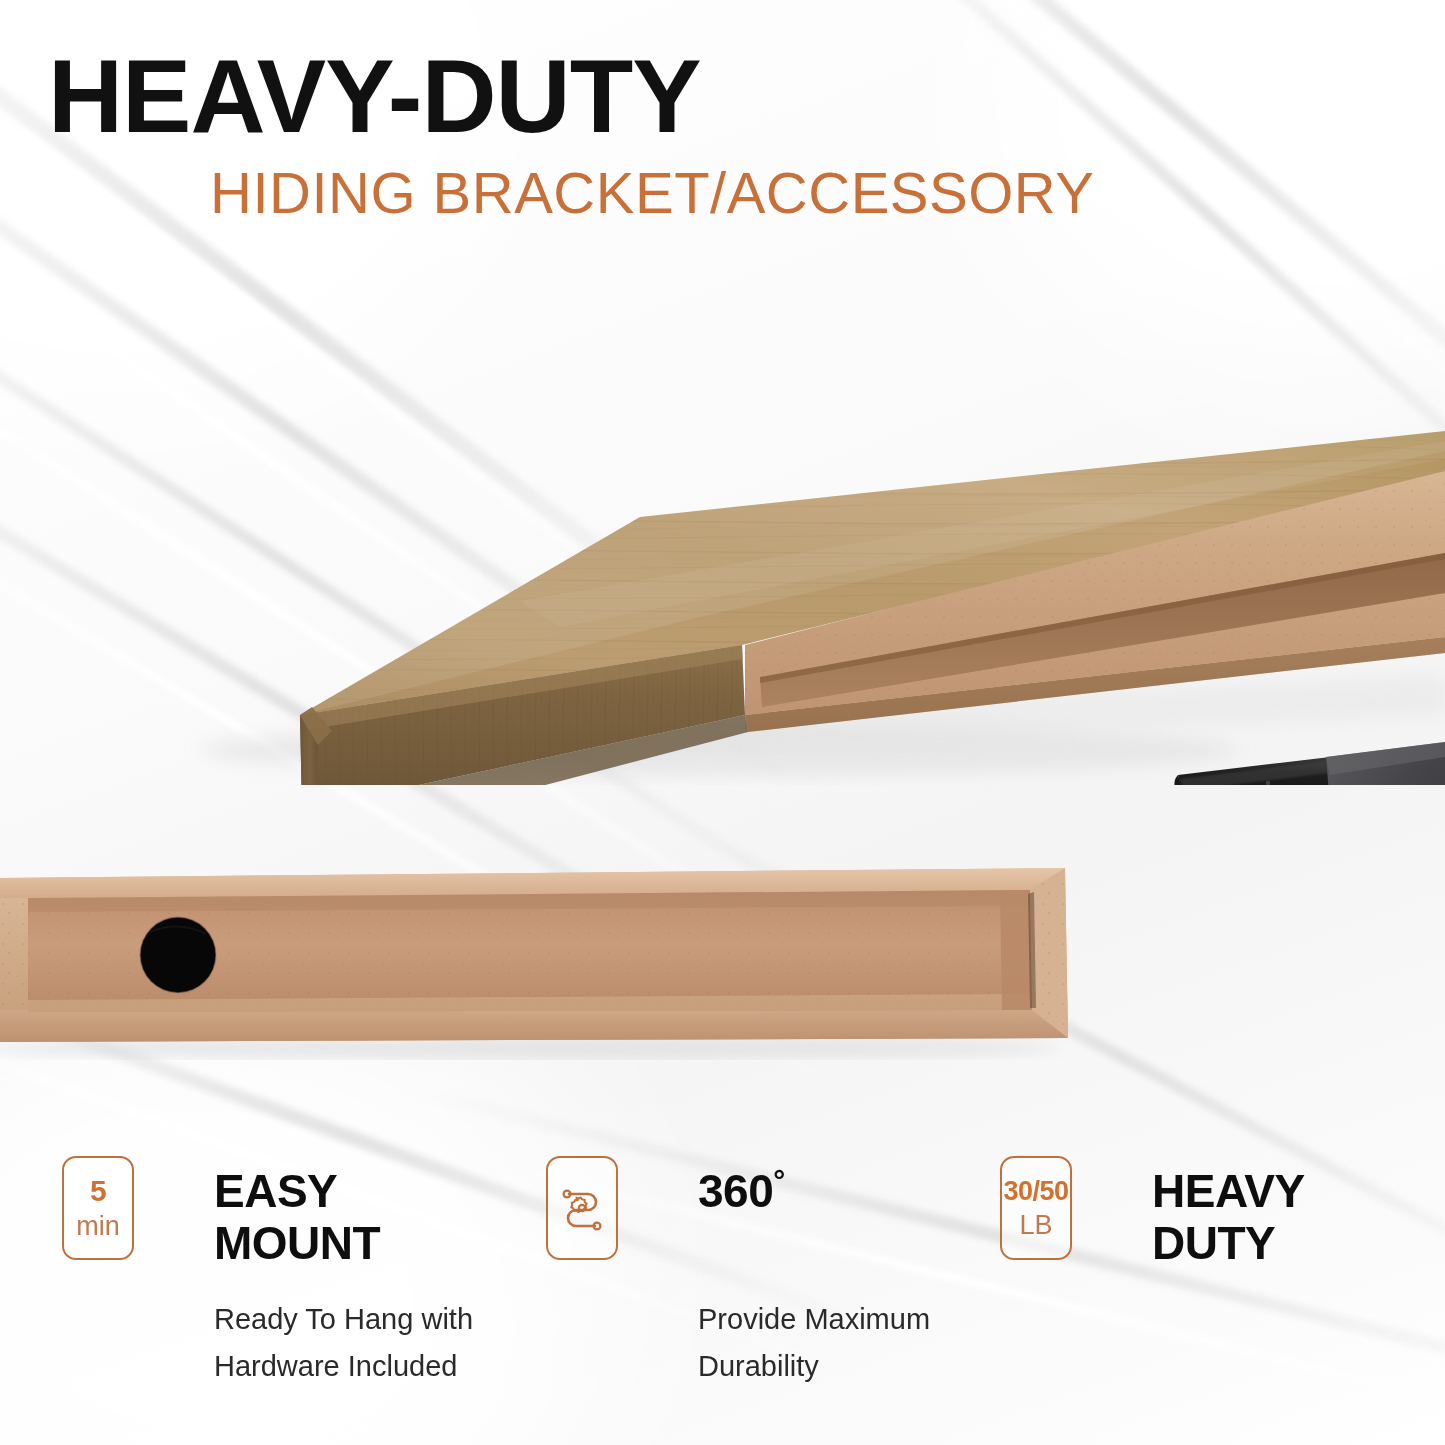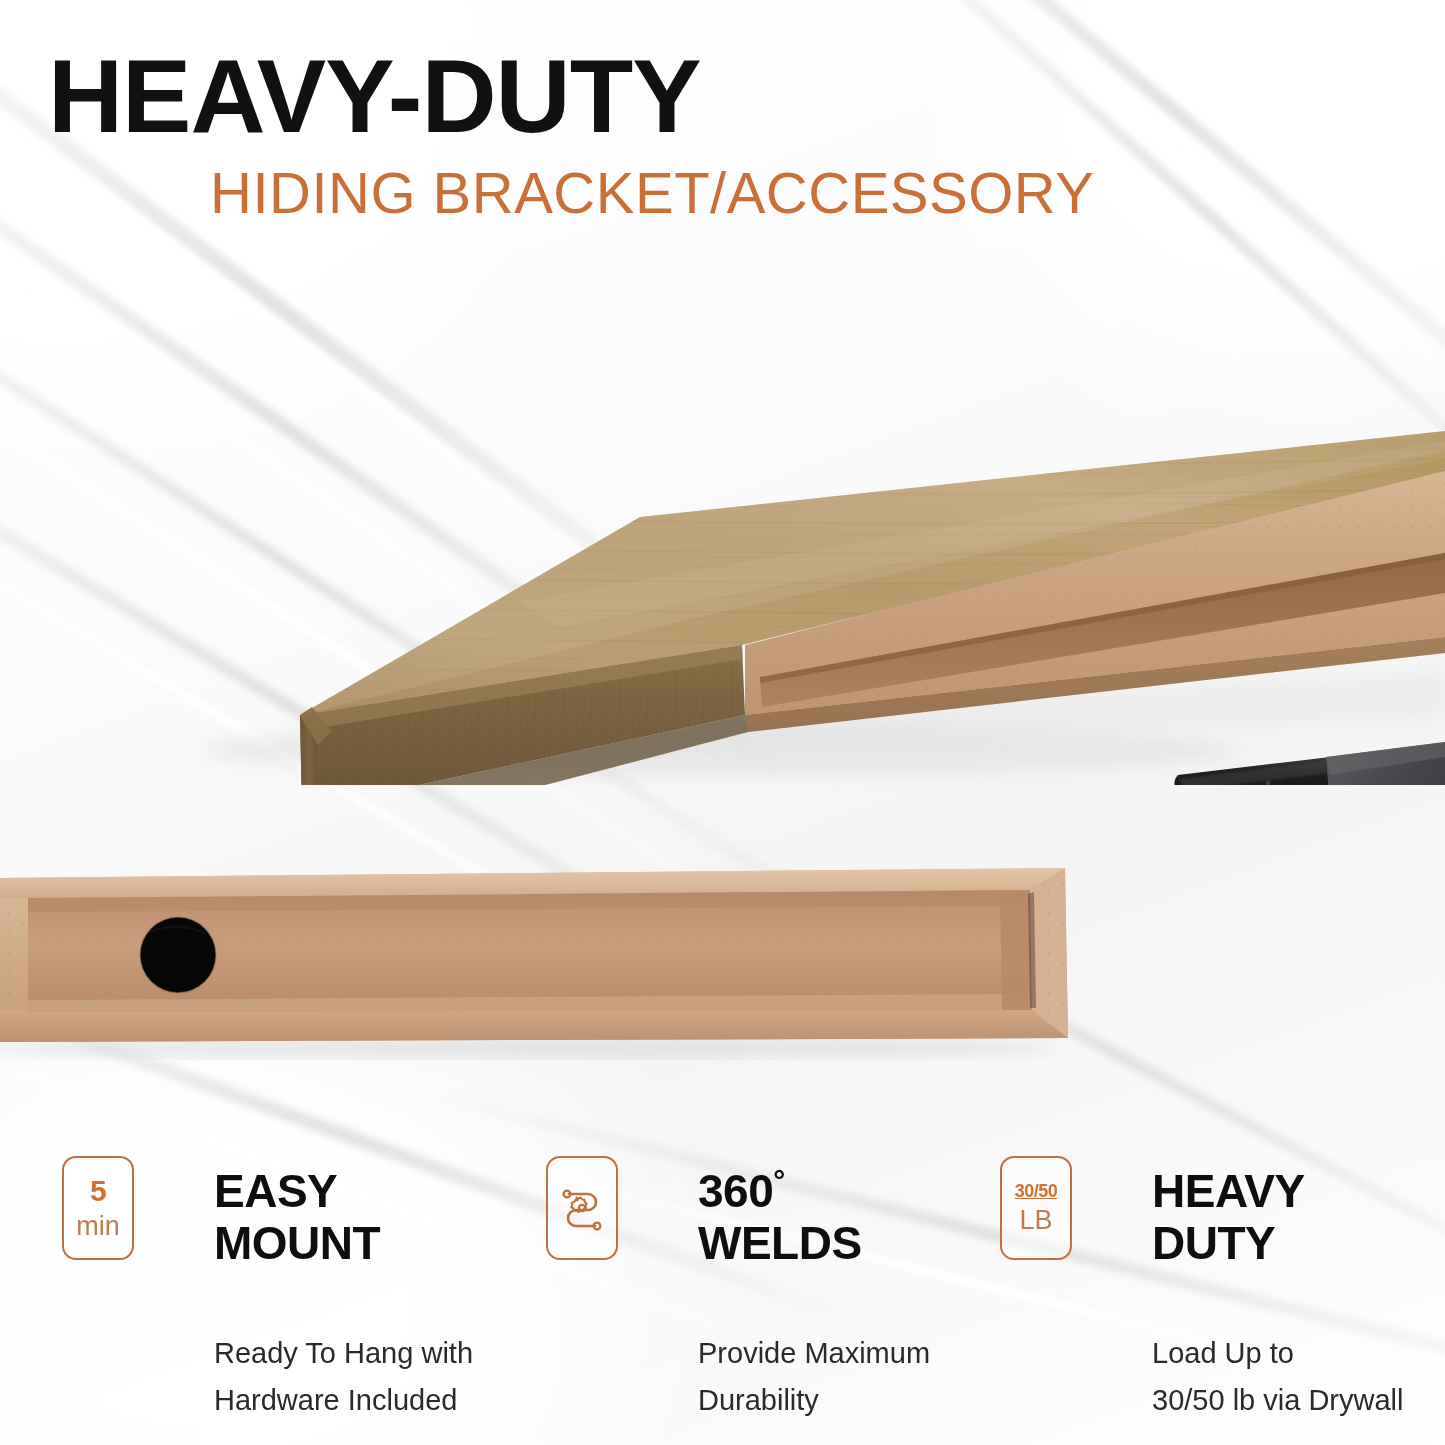--- a/index.html
+++ b/index.html
@@ -137,22 +137,21 @@
     box-sizing: border-box;
   }
   .badge-main {
     font-size: 30px;
     font-weight: 700;
     color: #d2712e;
     line-height: 1.0;
     letter-spacing: -0.5px;
   }
   .badge-main.small {
-    font-size: 18px;
-    text-decoration: underline;
+    font-size: 27px;
   }
   .badge-sub {
     font-size: 27px;
     font-weight: 400;
     color: #c07a50;
     line-height: 1.0;
     margin-top: 7px;
   }
   .badge svg { display: block; }
 
@@ -176,21 +175,20 @@
   .feat-desc {
     position: absolute;
     left: 152px;
     top: 148px;
     font-size: 29px;
     font-weight: 300;
     color: #2a2a2a;
     line-height: 1.62;
     white-space: pre-line;
     font-family: "Liberation Sans", sans-serif;
-    margin-top: 34px;
   }
 </style>
 </head>
 <body>
 
 <div id="page">
 
   <div class="ribbons">
     <div class="corner-glow" style="left:-260px; top:-220px; width:760px; height:620px; background:#ffffff;"></div>
     <div class="corner-glow" style="left:980px; top:-180px; width:700px; height:560px; background:#ffffff;"></div>
@@ -428,30 +426,28 @@
           <circle cx="9" cy="10" r="3.4" stroke="#c0703c" stroke-width="2.3" fill="none"></circle>
 
           <circle cx="39" cy="42" r="3.4" stroke="#c0703c" stroke-width="2.3" fill="none"></circle>
 
           <g stroke="#c0703c" stroke-width="2.2" fill="none" stroke-linejoin="round">
             <path d="M24 15.5 l2.4 1.1 2.3 -1.3 1.6 2.2 2.6 0.2 0.1 2.7 2.1 1.6 -1.4 2.3 0.9 2.5 -2.5 1 -1.2 2.4 -2.6 -0.5 -2.2 1.4 -1.9 -1.8 -2.6 0.4 -0.8 -2.5 -2.4 -1.1 1.1 -2.4 -0.6 -2.6 2.5 -0.8 1.3 -2.3 2.6 0.3 z" transform="translate(-5.5,-1.5) scale(0.92) translate(2,1)"></path>
             <circle cx="24" cy="24" r="3.1"></circle>
           </g>
         </svg>
       </div>
-      <div class="feat-heading"><span>360</span><span class="deg">°</span><br><span>WELDS</span></div>
+      <div class="feat-heading"><span>360</span><span class="deg">°</span><br></div>
       <div class="feat-desc">Provide Maximum
 Durability</div>
     </div>
 
     <div class="feature f2">
       <div class="badge">
         <span class="badge-main small">30/50</span>
         <span class="badge-sub">LB</span>
       </div>
       <div class="feat-heading">HEAVY
 DUTY</div>
-      <div class="feat-desc">Load Up to
-30/50 lb via Drywall</div>
     </div>
 
   </div>
 </div>
 
 </body></html>

